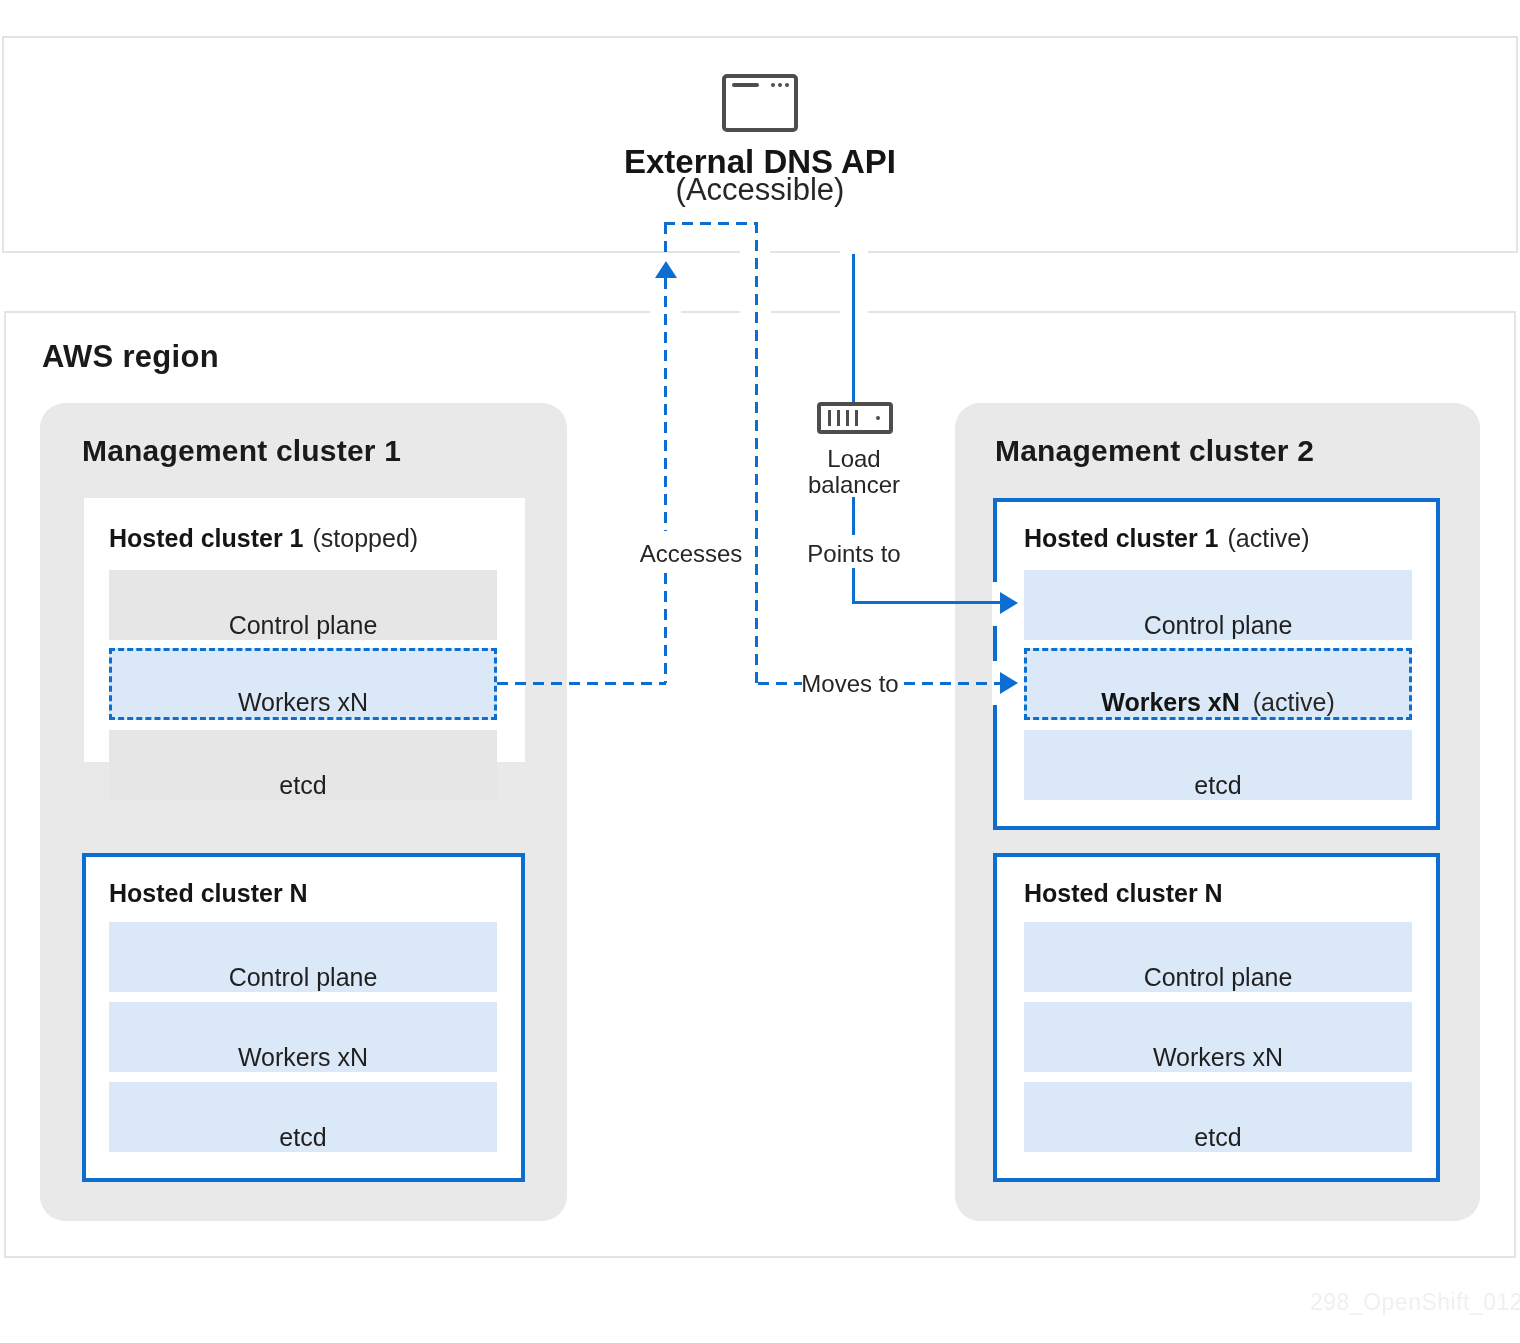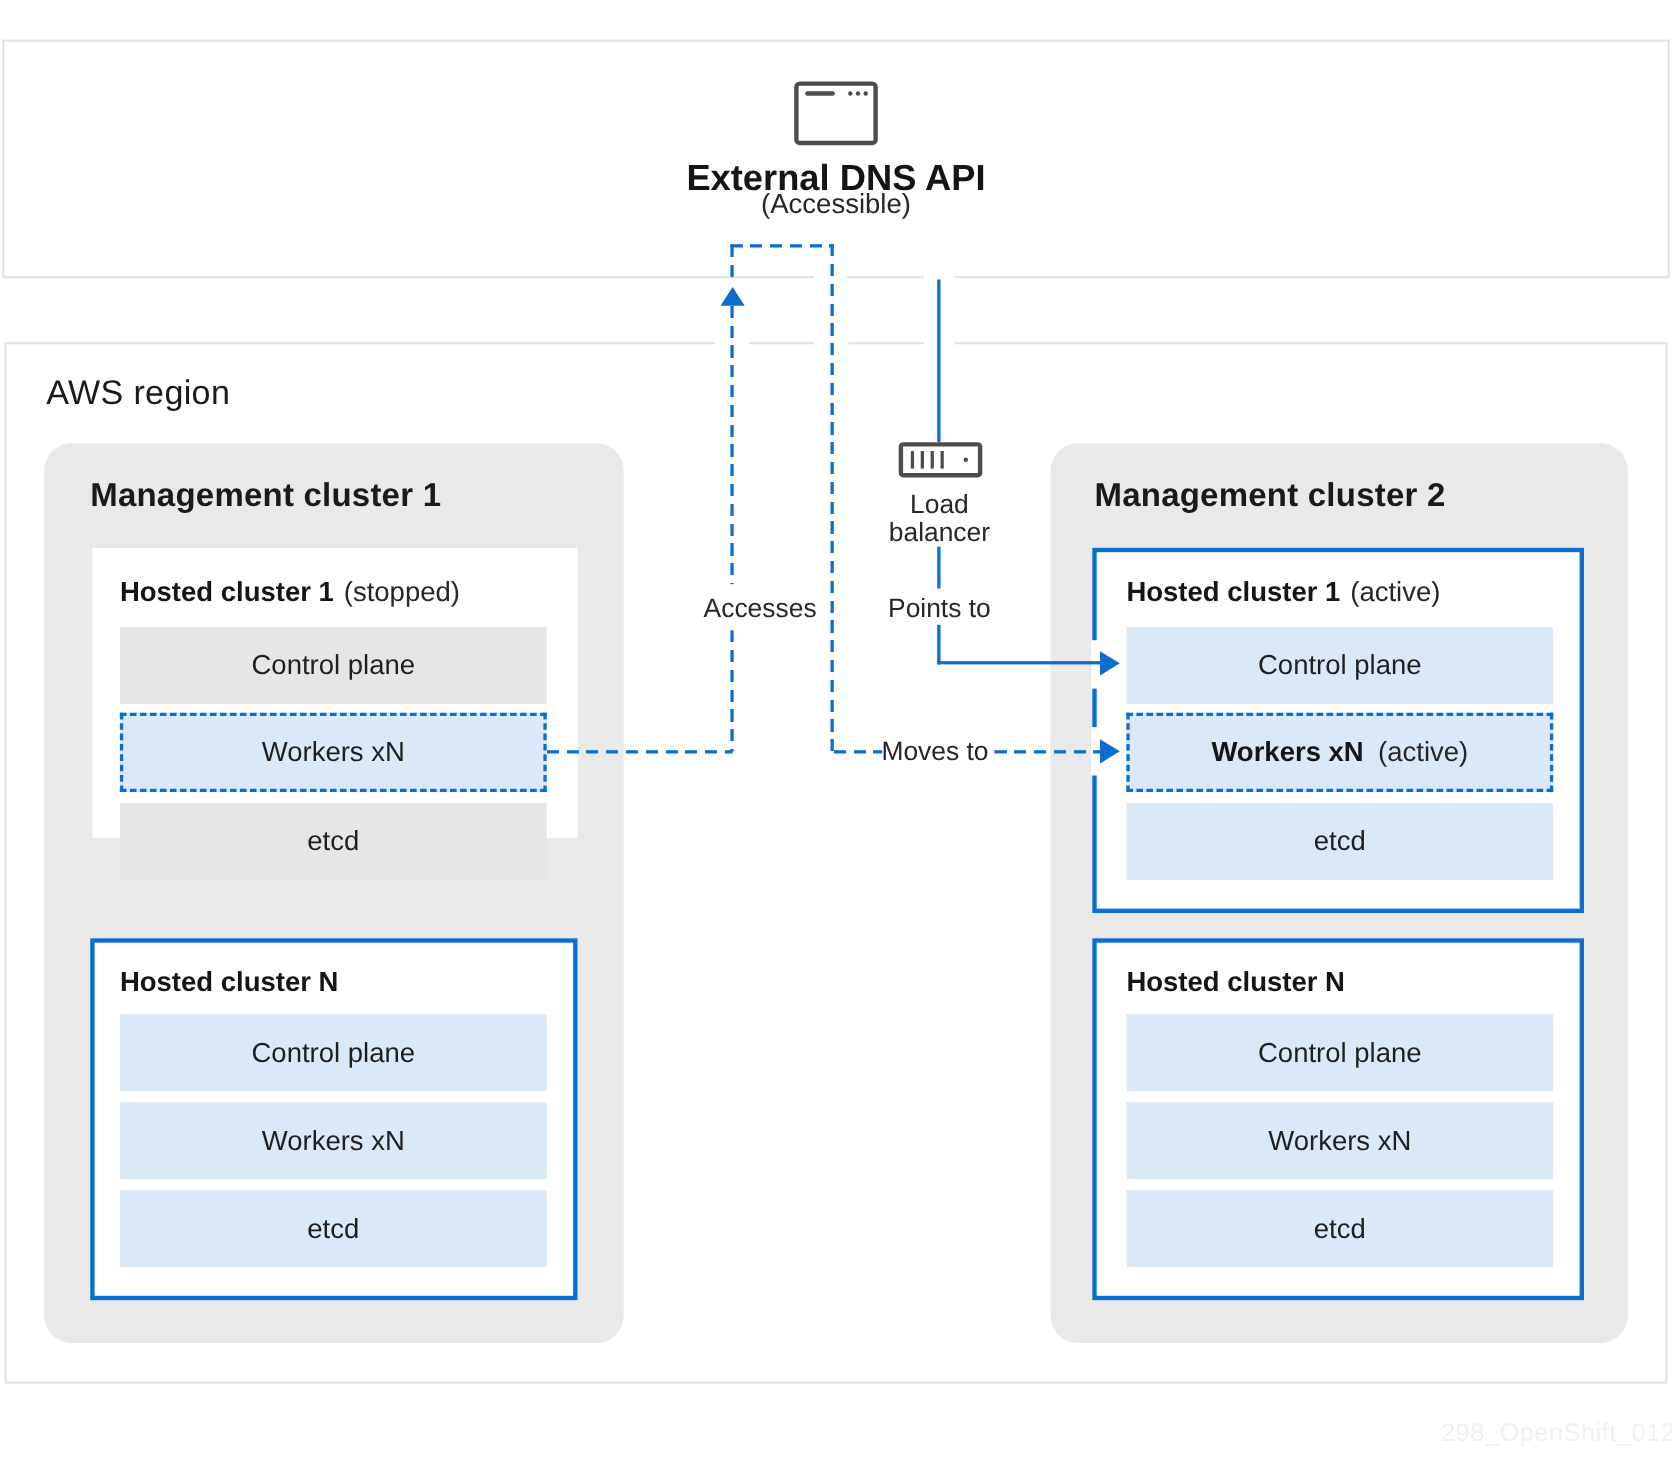--- a/index.html
+++ b/index.html
@@ -17,21 +17,21 @@
   
   .zone {
     position: absolute;
     background: #ffffff;
     border: 2px solid #e4e4e4;
   }
   #top-zone   { left: 2px;  top: 36px;  width: 1516px; height: 217px; }
   #aws-region { left: 4px;  top: 311px; width: 1512px; height: 947px; }
   .aws-title {
     position: absolute; left: 36px; top: 26px;
-    font-size: 31px; font-weight: normal; color: #1a1a1a; letter-spacing: .3px;
+    font-size: 31px; font-weight: bold; color: #1a1a1a; letter-spacing: .3px;
   }
 
   
   .mgmt {
     position: absolute; top: 403px; height: 818px;
     background: #e9e9e9;
     border-radius: 25px;
   }
   #mgmt1 { left: 40px;  width: 527px; }
   #mgmt2 { left: 955px; width: 525px; }
@@ -48,21 +48,21 @@
   .hosted-title {
     position: absolute;
     font-size: 25px; font-weight: bold; color: #151515;
     white-space: nowrap;
   }
   .hosted-title .status { font-weight: 400; color: #262626; margin-left: 9px; }
 
   
   .row {
     position: absolute; width: 388px;
-    display: flex; align-items: center; justify-content: center;
+    display: flex; align-items: flex-end; justify-content: center;
     font-size: 25px; color: #1f1f1f; white-space: nowrap;
   }
   .row.gray   { background: #e6e6e6; }
   .row.blue   { background: #dae8f7; }
   .row.dashed { background: #dae8f7; border: 3px dashed #0d6ed2; }
   .row .bold-label { font-weight: 600; color: #151515; }
   .row .suffix { font-weight: 400; color: #262626; margin-left: 13px; }
 
   
   .solid-v { position: absolute; width: 3px;  background: #0d6ed2; }
@@ -99,21 +99,21 @@
     background: #4d4d4d; border-radius: 2px;
   }
   .edns-dots { position: absolute; right: 5px; top: 5px; display: flex; gap: 3px; }
   .edns-dots i { width: 4px; height: 4px; background: #4d4d4d; border-radius: 50%; }
   .edns-title {
     position: absolute; left: 610px; top: 143px; width: 300px; text-align: center;
     font-size: 33px; font-weight: 600; color: #151515;
   }
   .edns-sub {
     position: absolute; left: 610px; top: 172px; width: 300px; text-align: center;
-    font-size: 25px; color: #262626;
+    font-size: 31px; color: #262626;
   }
 
   
   .lb-icon {
     position: absolute; left: 817px; top: 402px; width: 76px; height: 32px;
     border: 4px solid #4d4d4d; border-radius: 4px; background: #ffffff;
   }
   .lb-bars { position: absolute; left: 7px; top: 4px; display: flex; gap: 6px; }
   .lb-bars i { width: 3px; height: 16px; background: #4d4d4d; }
   .lb-dot {

